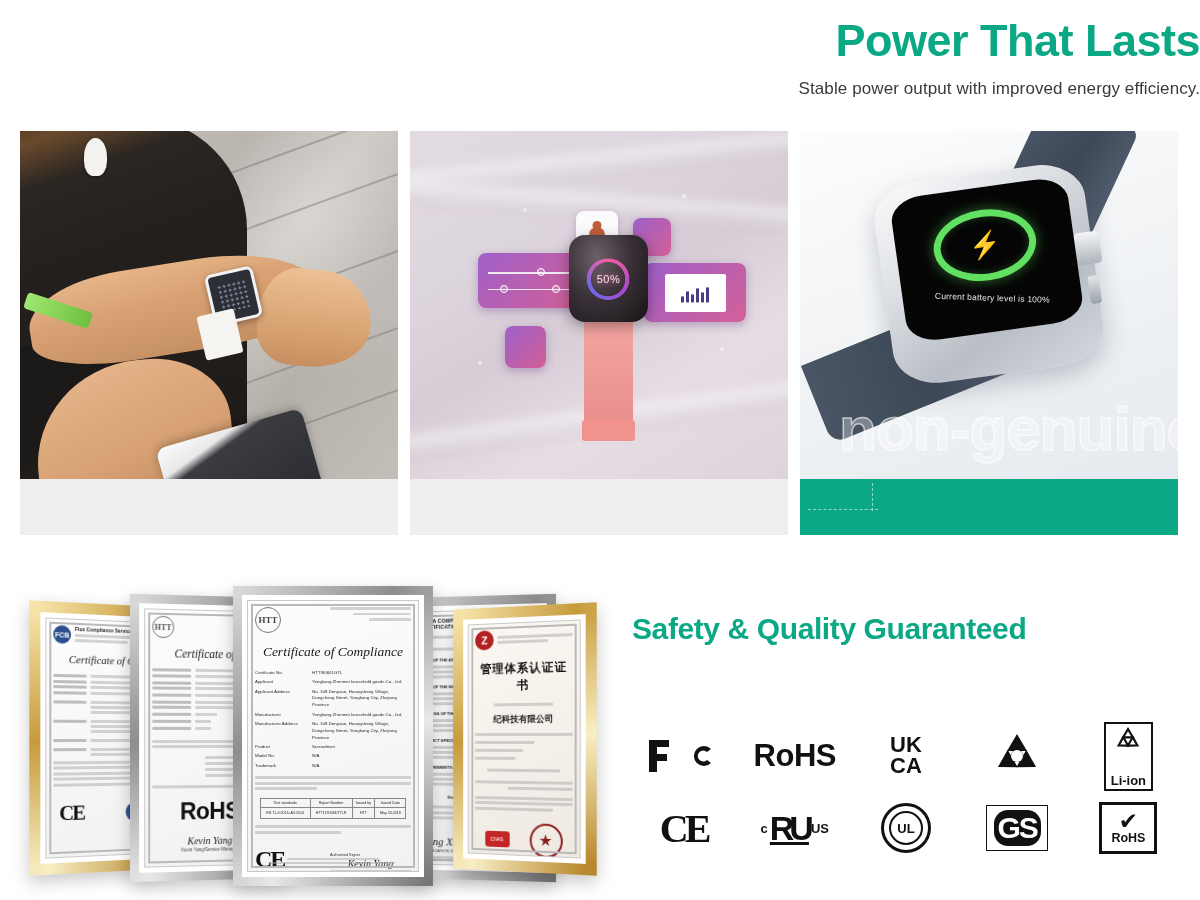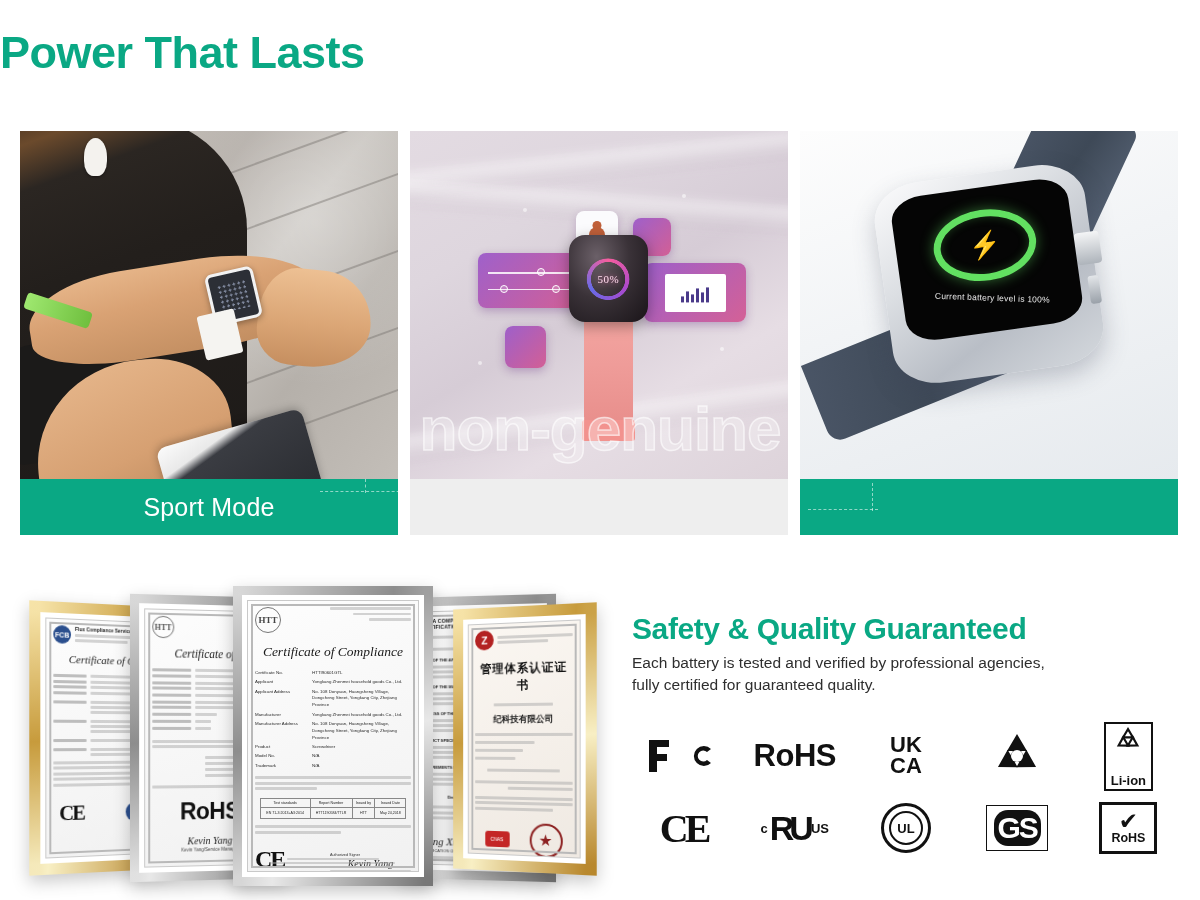--- a/index.html
+++ b/index.html
@@ -5,21 +5,21 @@
   * { box-sizing: border-box; margin: 0; padding: 0; }
   html, body { width: 1200px; height: 900px; }
   body {
     font-family: "Liberation Sans", sans-serif;
     background: #ffffff;
     position: relative;
     overflow: hidden;
   }
 
   
-  .header { text-align: left; padding-top: 14px; margin-top: 12px; }
+  .header { text-align: right; padding-top: 14px; }
   .header h1 {
     color: #0aa884;
     font-size: 45px;
     font-weight: bold;
     letter-spacing: -0.5px;
     line-height: 1.2;
   }
   .header .sub {
     color: #3a3a3a;
     font-size: 17px;
@@ -208,21 +208,20 @@
     background: conic-gradient(#ff5fa2, #b04bd6, #6a6ef0, #ff5fa2);
     -webkit-mask: radial-gradient(circle, transparent 56%, #000 58%);
             mask: radial-gradient(circle, transparent 56%, #000 58%);
     opacity: .95;
   }
   .p2 .pct {
     position: absolute; left: 50%; top: 50%;
     transform: translate(-50%,-50%);
     color: #ffd9ec; font-size: 11px; letter-spacing: .5px;
     text-shadow: 0 0 6px rgba(255,120,190,.8);
-    font-family: Liberation Serif, serif;
   }
   .p2 .tile {
     position: absolute;
     border-radius: 8px;
     background: linear-gradient(135deg, rgba(150,80,200,.88), rgba(210,80,140,.88));
     box-shadow: 0 3px 10px rgba(90,30,120,.3);
   }
   .p2 .tile.sl { left: 18%; top: 35%; width: 27%; height: 16%; }
   .p2 .tile.ck { left: 59%; top: 25%; width: 10%; height: 11%; }
   .p2 .tile.ch { left: 62%; top: 38%; width: 27%; height: 17%; }
@@ -348,20 +347,21 @@
     text-align: center;
     pointer-events: none;
     z-index: 40;
   }
   .wm .big {
     font-size: 62px; font-weight: bold;
     color: rgba(255,255,255,.30);
     -webkit-text-stroke: 1.5px rgba(255,255,255,.62);
     letter-spacing: -1px;
     line-height: 1;
+    text-align: right;
   }
   .wm .small {
     font-size: 24px; font-weight: bold;
     margin-top: 2px;
     letter-spacing: -.2px;
   }
   .wm .small .a { color: rgba(248,248,248,.88); }
   .wm .small .b { color: #b8cf2a; }
   .wm .small .c { color: rgba(248,248,248,.88); }
 
@@ -452,21 +452,21 @@
     align-items: center; justify-items: center;
   }
   .badge { display: flex; align-items: center; justify-content: center; }
   .rohs-txt { font-size: 31px; font-weight: bold; color: #111; letter-spacing: -.5px; }
   .ukca { font-size: 22px; font-weight: bold; line-height: .95; color: #111; letter-spacing: 0px; text-align: left; }
   .liion-box { border: 2.5px solid #111; padding: 3px 5px 1px; text-align: center; }
   .liion-box .lab { font-size: 13px; font-weight: bold; color: #111; margin-top: 16px; }
   .ce2 { font-family: "Liberation Serif", serif; font-weight: bold; font-size: 40px; color: #111; letter-spacing: -4px; }
   .ul-c { display: flex; align-items: center; gap: 2px; }
   .ul-c .cc { font-size: 13px; font-weight: bold; color: #111; }
-  .ul-c .ru { font-size: 34px; font-weight: bold; color: #111; letter-spacing: -5px; }
+  .ul-c .ru { font-size: 34px; font-weight: bold; color: #111; letter-spacing: -5px; text-decoration: underline; }
   .ul-c .us { font-size: 13px; font-weight: bold; color: #111; }
   .ul-circle {
     width: 50px; height: 50px; border-radius: 50%;
     border: 3px solid #111;
     display: flex; align-items: center; justify-content: center;
     flex-direction: column;
   }
   .ul-circle .ulx {
     width: 34px; height: 34px; border-radius: 50%;
     border: 2px solid #111;
@@ -489,20 +489,21 @@
     display: flex; flex-direction: column; align-items: center; justify-content: center;
   }
   .rohs-check .chk { font-size: 23px; color: #111; line-height: .9; }
   .rohs-check .lbl { font-size: 12.5px; font-weight: bold; color: #111; }
 </style>
 </head>
 <body>
 
 <div class="header">
   <h1>Power That Lasts</h1>
+  <div class="sub">Stable power output with improved energy efficiency.</div>
 </div>
 
 <div class="cards">
 
   <div class="card">
     <div class="photo">
       <div class="p1">
         <div class="step" style="top:12%"></div>
         <div class="step" style="top:30%"></div>
         <div class="step" style="top:52%"></div>
@@ -513,25 +514,20 @@
         <div class="earbud"></div>
         <div class="shorts"></div>
         <div class="arm"></div>
         <div class="hand"></div>
         <div class="strap"></div>
         <div class="leg"></div>
         <div class="watch"></div>
         <div class="band"></div>
         <div class="phone"></div>
       </div>
-    </div>
-    <div class="cap">
-      <span>Sport Mode</span>
-      <div class="dash-h" style="left:300px;top:12px;width:90px"></div>
-      <div class="dash-v" style="left:345px;top:0;height:14px"></div>
     </div>
   </div>
 
   <div class="card">
     <div class="photo">
       <div class="p2">
         <div class="fold" style="top:6%;transform:rotate(-6deg)"></div>
         <div class="fold" style="top:18%;transform:rotate(4deg)"></div>
         <div class="fold" style="top:80%;transform:rotate(-8deg)"></div>
         <div class="arm2"></div>
@@ -960,24 +956,20 @@
           <div style="width:26px;height:16px;background:#c42626;border-radius:3px;color:#fff;font-size:5px;display:flex;align-items:center;justify-content:center">CNAS</div>
           <div class="seal" style="width:34px;height:34px;font-size:16px">★</div>
         </div>
 
       </div>
     </div>
   </div>
 
   <div class="guarantee">
     <h2>Safety &amp; Quality Guaranteed</h2>
-    <p>
-      <span>Each battery is tested and verified by professional agencies,</span><br>
-      <span>fully certified for guaranteed quality.</span>
-    </p>
   </div>
 
   <div class="badges">
 
     <div class="badge">
       <svg width="74" height="40" viewBox="0 0 74 40">
         <path d="M2 4 h20 v7 h-12 v7 h10 v7 h-10 v11 h-8 z" fill="#111"></path>
         <path d="M30 4 a17 16 0 1 0 0 32 a17 16 0 0 1 0 -32 z" fill="#111"></path>
         <path d="M52 4 a16 16 0 1 0 0 32 a16 16 0 0 1 0 -32 z" fill="#111"></path>
         <circle cx="56" cy="20" r="9" fill="#fff"></circle>

